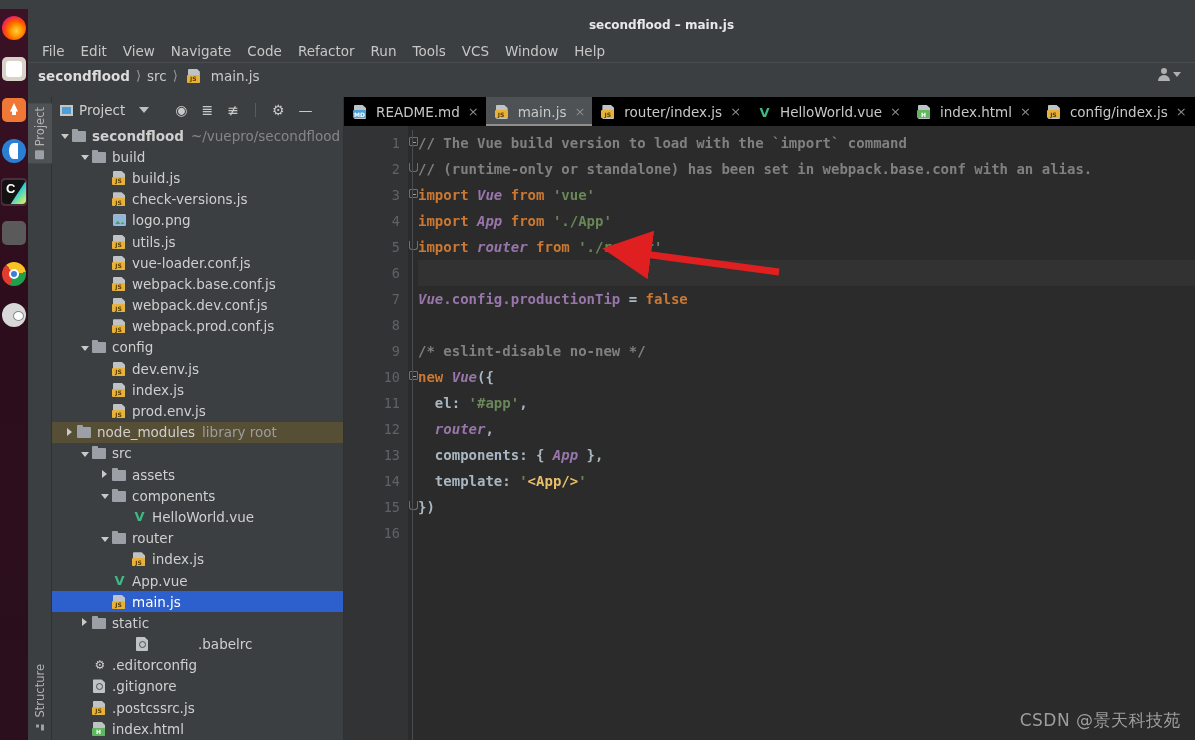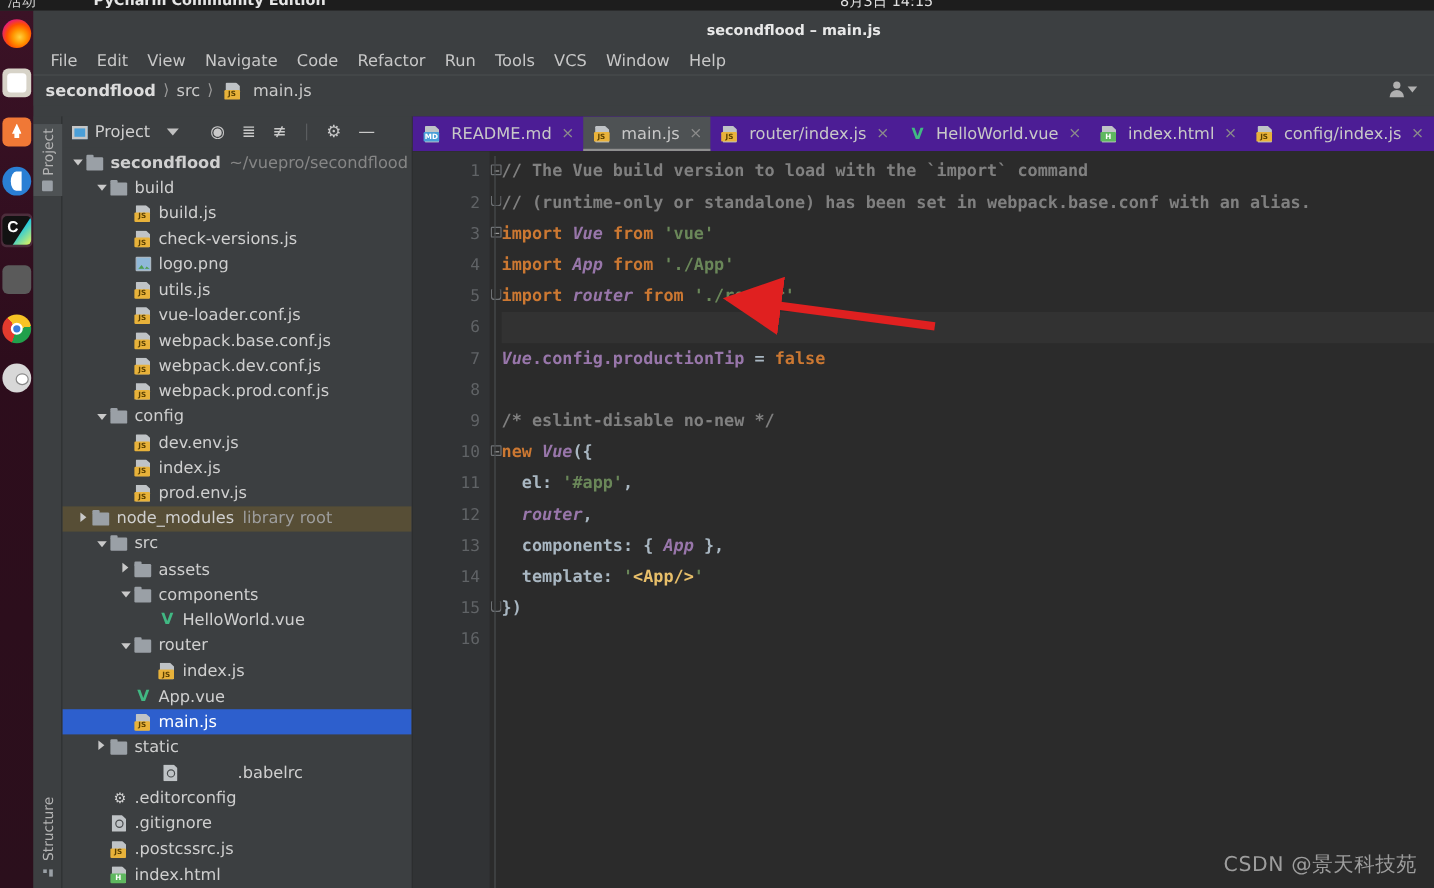--- a/index.html
+++ b/index.html
@@ -276,21 +276,21 @@
   .tlabel { }
   .tpath { color: #868686; margin-left: 7px; }
   .tlibroot { color: #9d9d9d; margin-left: 7px; }
 
   
   .editor-area {
     flex: 1; display: flex; flex-direction: column; background: #2b2b2b;
     min-width: 0;
   }
   .tabstrip {
-    height: 29px; background: #4c1d95; display: flex; align-items: stretch;
+    height: 29px; background: #000000; display: flex; align-items: stretch;
     overflow: hidden; flex: 0 0 29px;
   }
   .etab {
     display: flex; align-items: center; gap: 5px; padding: 0 7px 0 8px;
     font-size: 13.5px; color: #c8c8c8; white-space: nowrap; position: relative;
   }
   .etab.active { background: #4e5254; }
   .etab.active::after {
     content: ""; position: absolute; left: 0; right: 0; bottom: 0; height: 2px;
     background: #8f8f8f;
@@ -352,25 +352,20 @@
     position: absolute; right: 14px; bottom: 8px;
     font-family: "DejaVu Sans", sans-serif; font-size: 17px; color: #9d9d9d;
     letter-spacing: 0.5px;
   }
 </style>
 </head>
 <body>
 
 <div id="root">
 
-  <div class="os-bar">
-    <span class="os-left">活动</span>
-    <span class="os-app">PyCharm Community Edition</span>
-    <span class="os-clock">8月3日 14:15</span>
-  </div>
 
   <div class="dock">
     <div class="dock-item">
       <span class="ic ic-firefox"></span>
     </div>
     <div class="dock-item">
       <span class="ic ic-files"></span>
     </div>
     <div class="dock-item">
       <span class="ic ic-office"></span>

